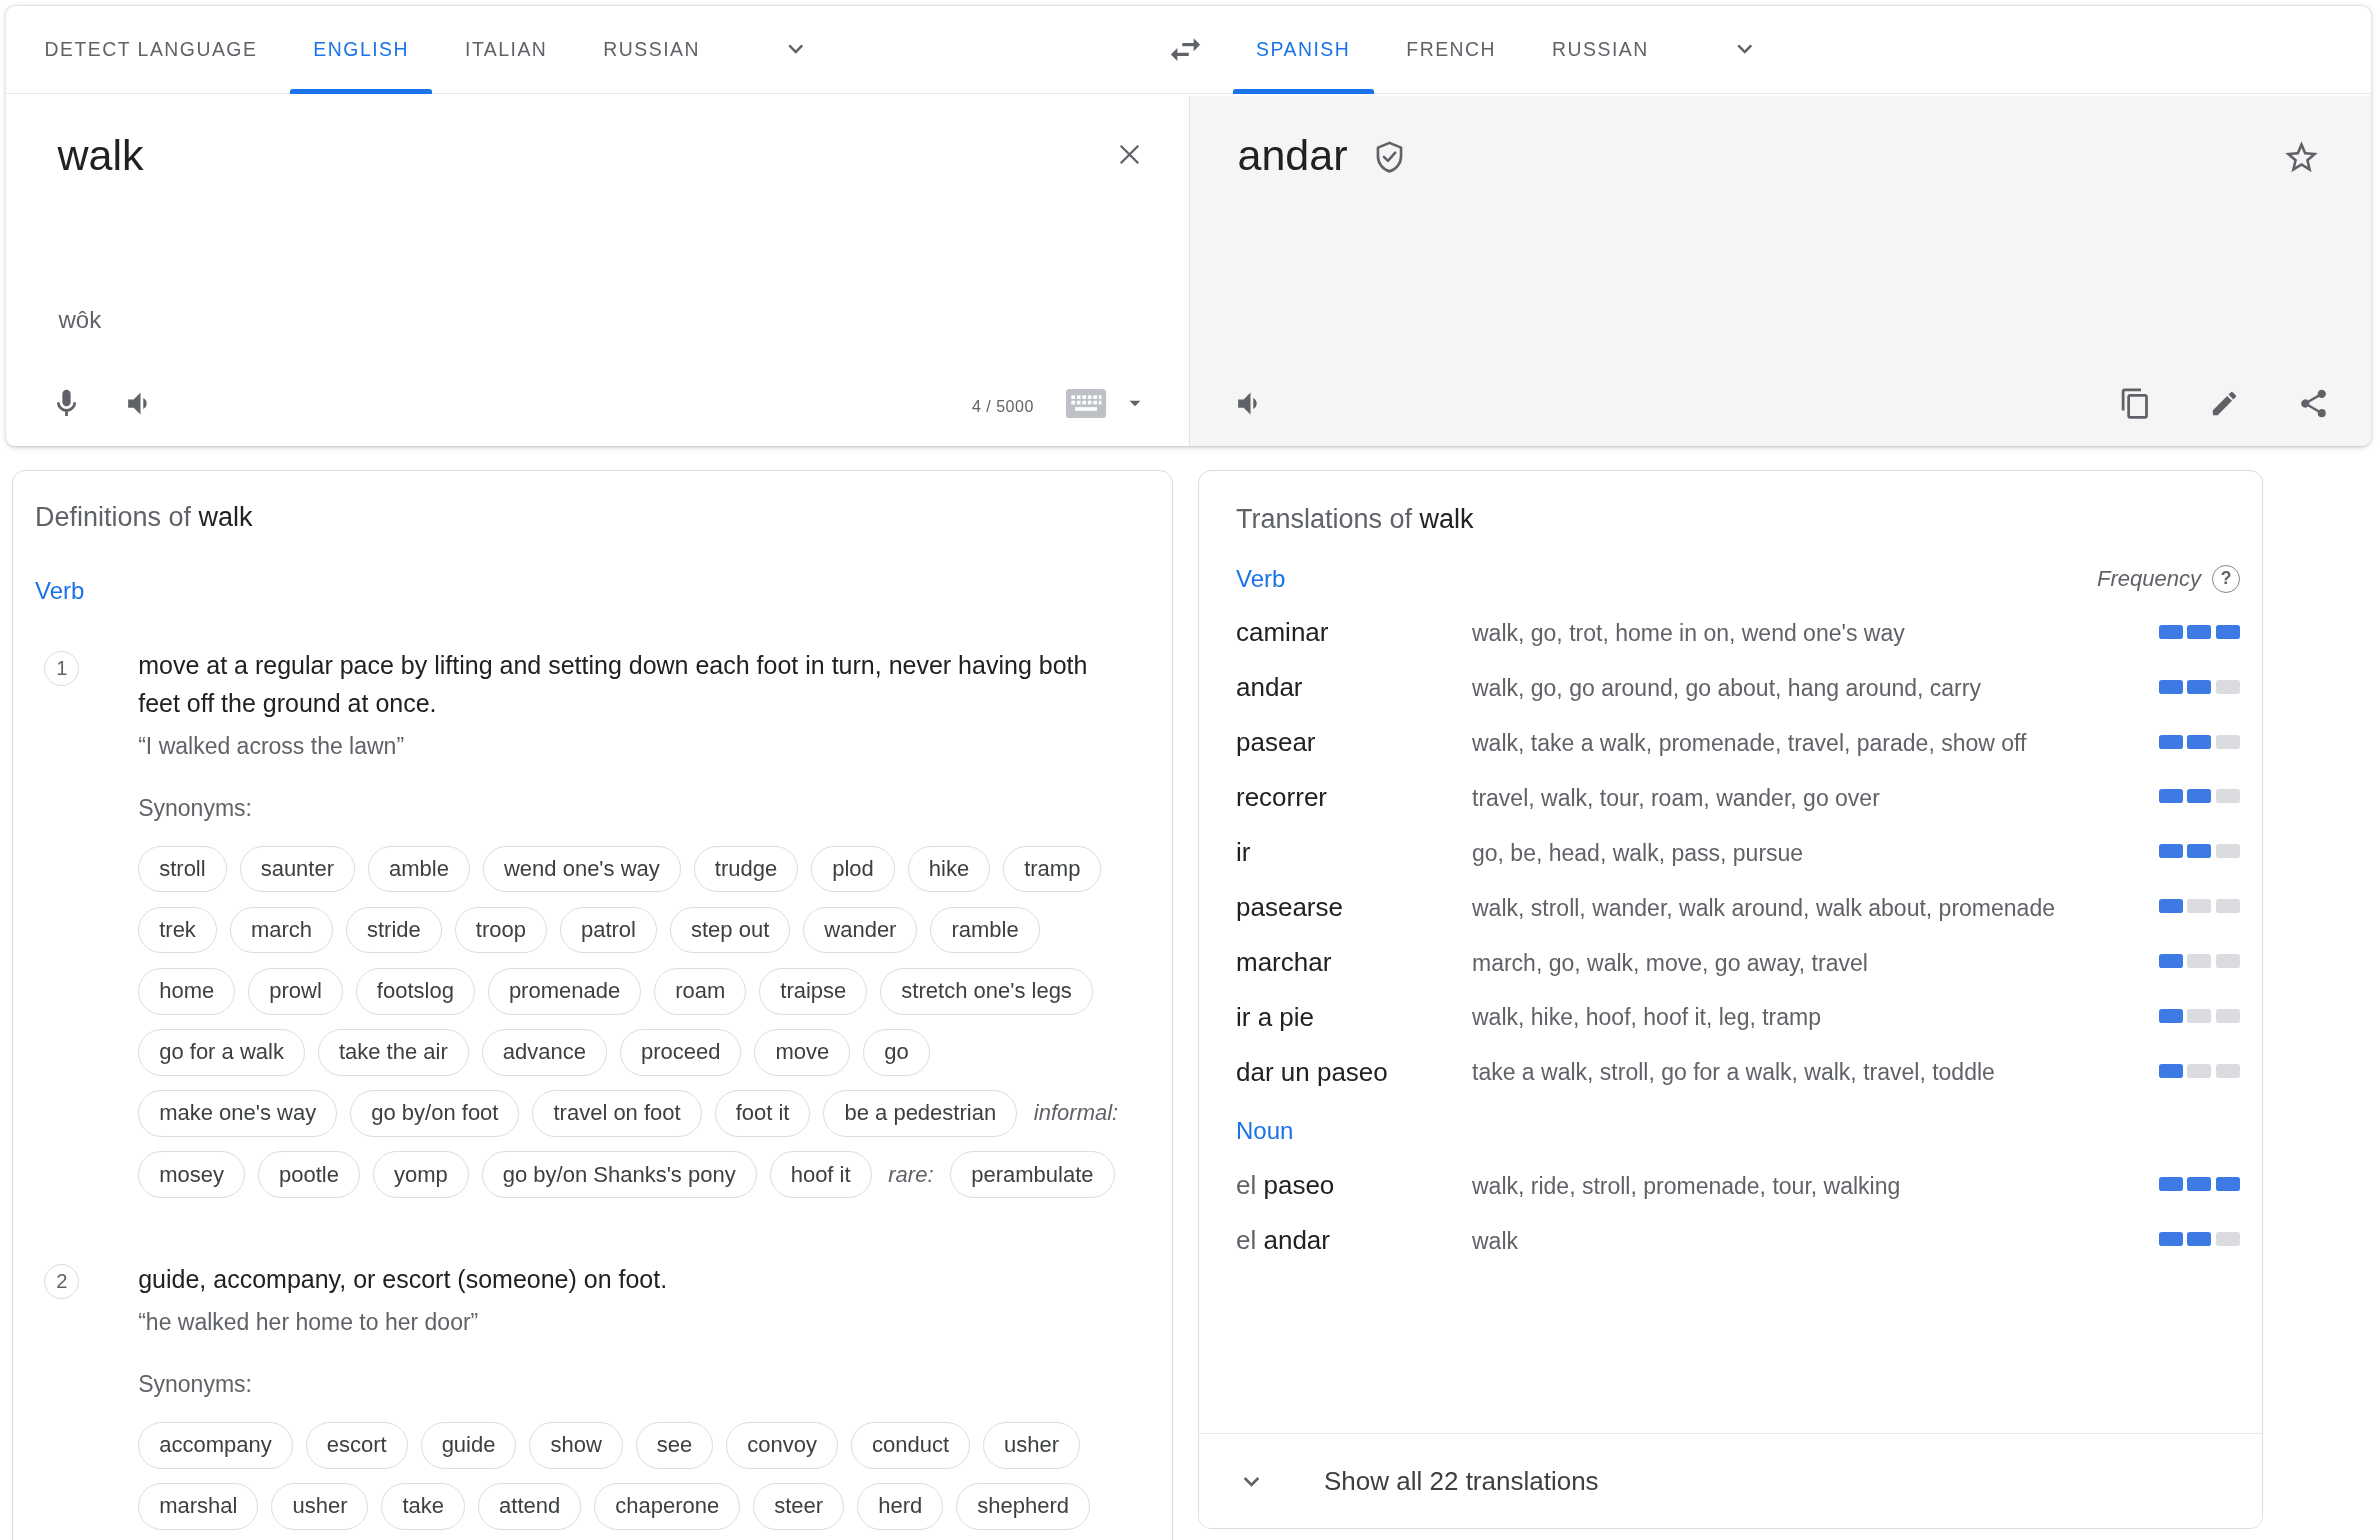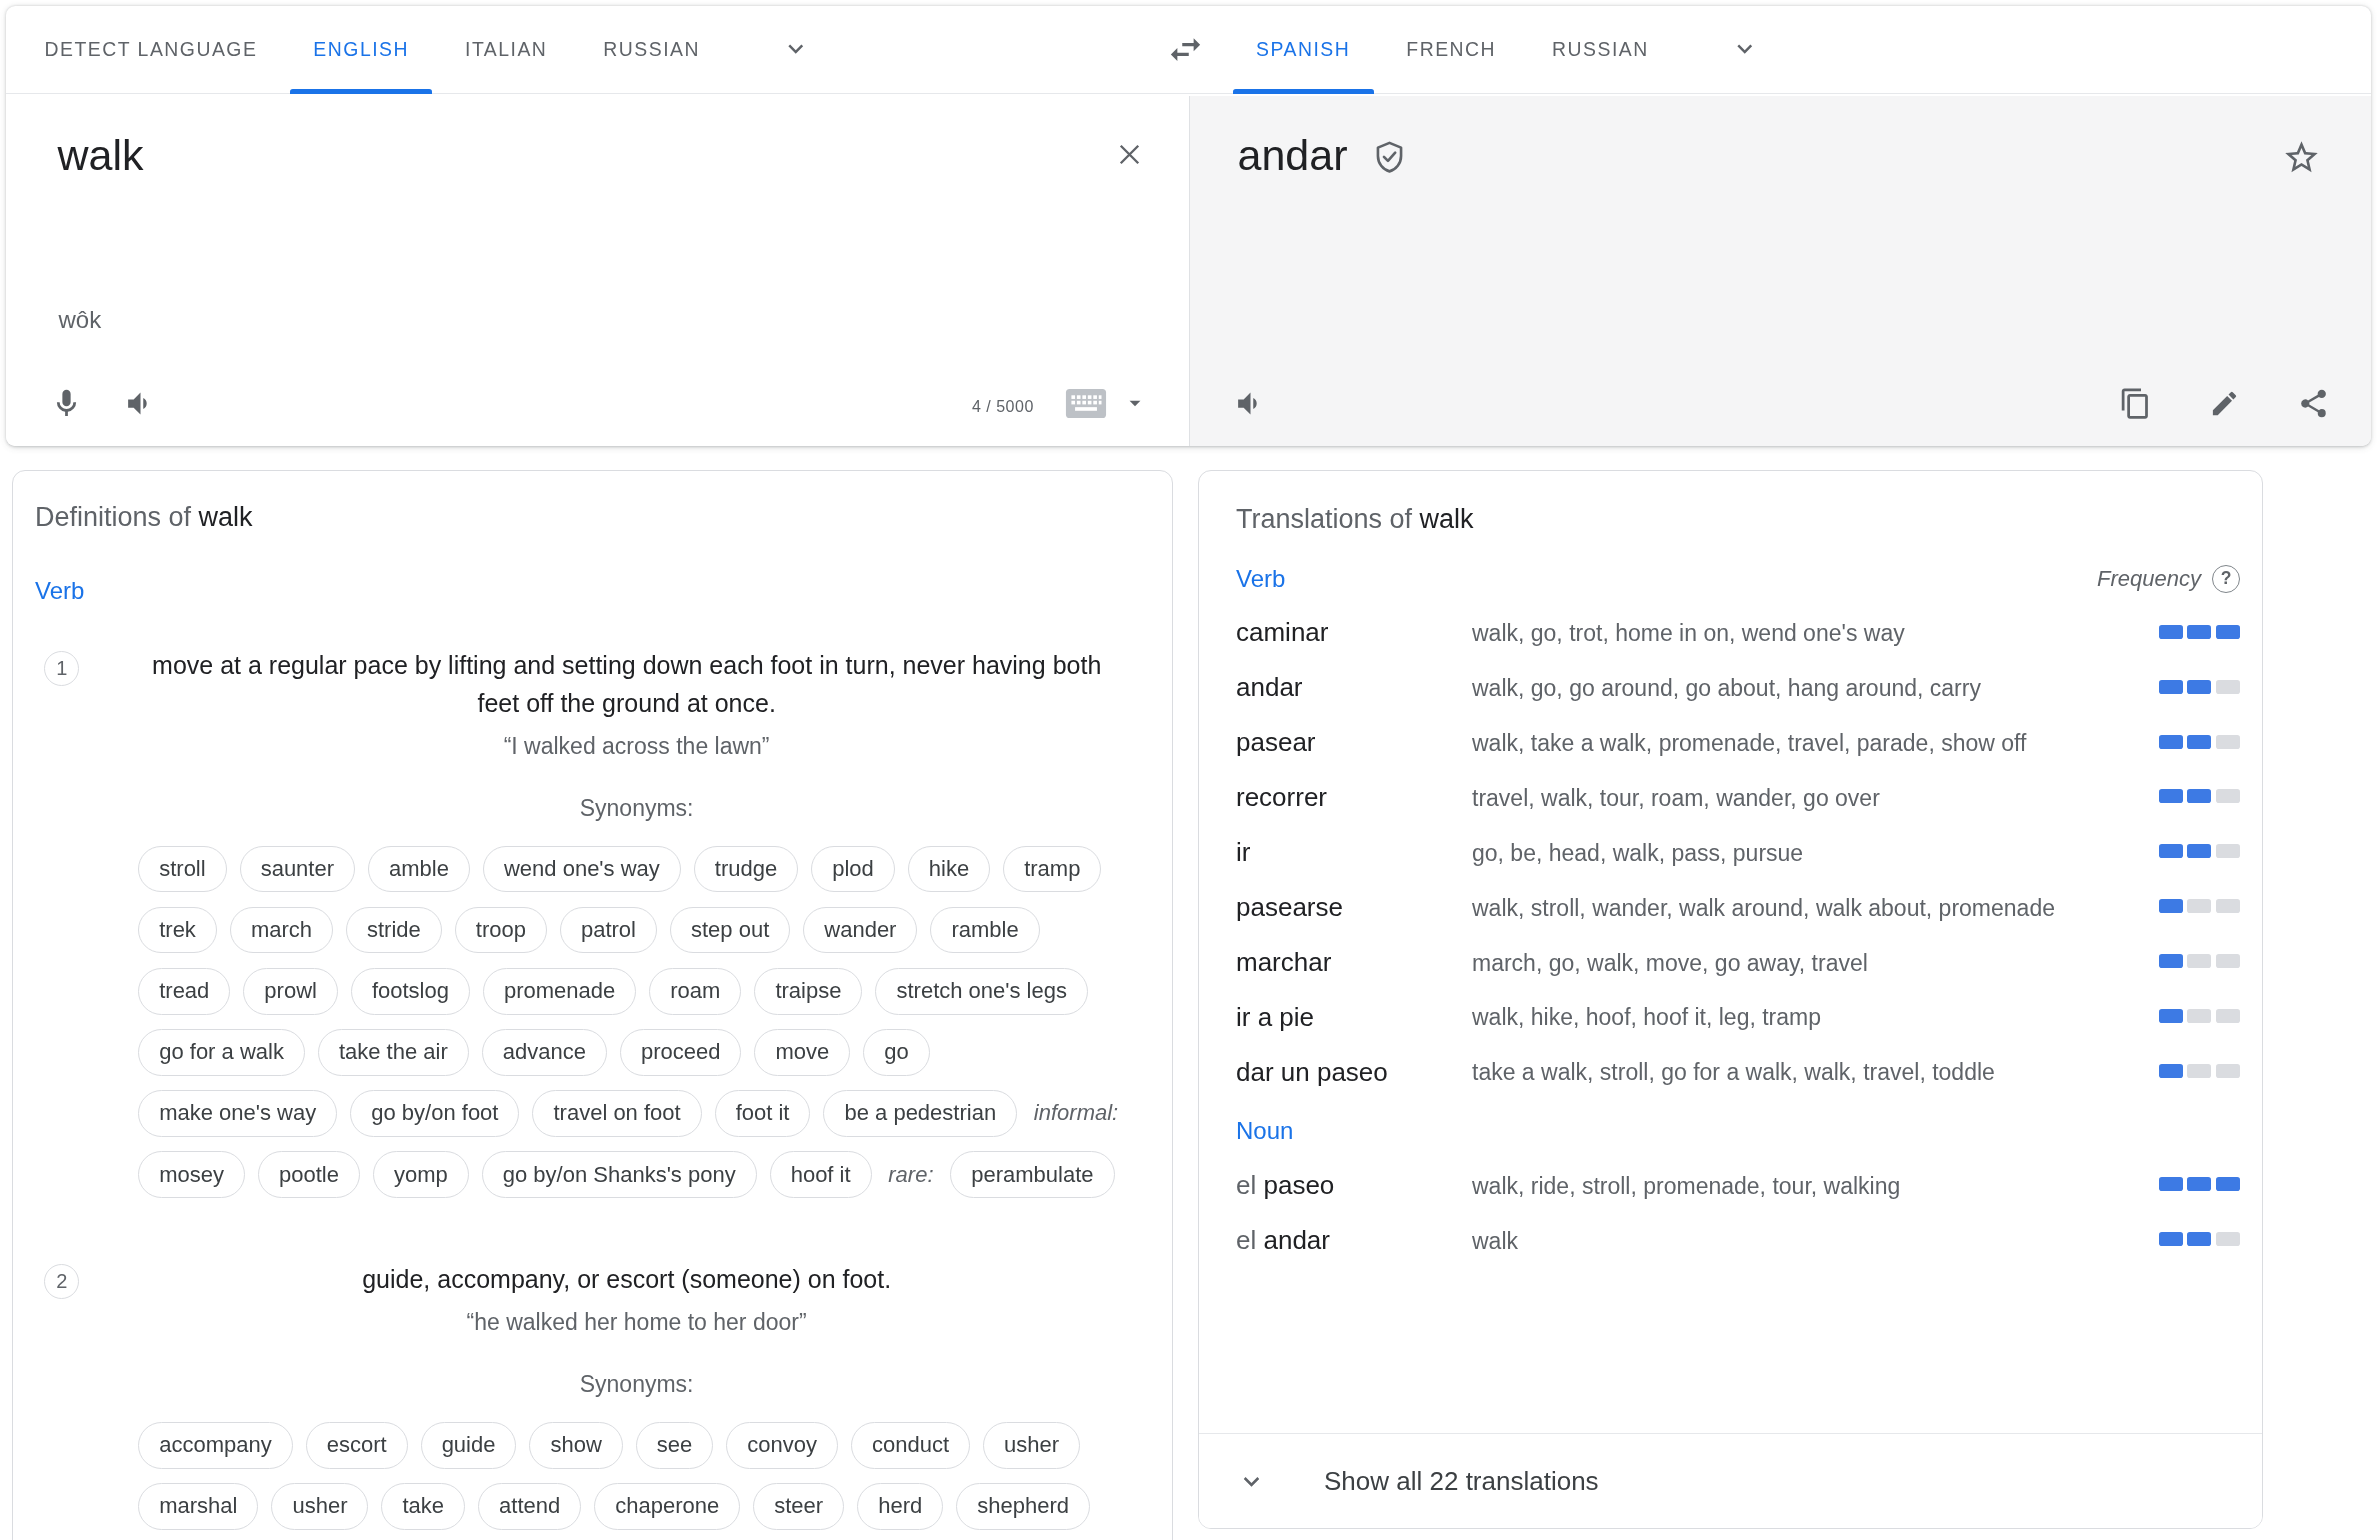--- a/index.html
+++ b/index.html
@@ -46,21 +46,21 @@
   .card-title{font-size:27px;color:#5f6368;}
   .card-title .word{color:#202124;}
   .pos-label{color:#1a73e8;font-size:24px;font-weight:500;}
 
   
   .defs-card .pos-label{margin-top:44px;}
   .entry{display:flex;margin-top:42px;padding-left:9.2px;}
   .entry + .entry{margin-top:63px;}
   .num-circle{flex:none;width:35px;height:35px;border:1.8px solid #dadce0;border-radius:50%;color:#5f6368;
     font-size:20px;display:flex;align-items:center;justify-content:center;margin-top:3.7px;}
-  .entry-body{margin-left:59px;flex:1;text-align:center;}
+  .entry-body{margin-left:59px;flex:1;}
   .def-text{font-size:25px;color:#202124;line-height:1.5;max-width:977px;}
   .def-example{font-size:23px;color:#5f6368;margin-top:11px;}
   .syn-label{font-size:23px;color:#5f6368;margin-top:35px;}
   .chips{display:flex;flex-wrap:wrap;gap:14.7px 13px;margin-top:24px;align-items:center;}
   .chip{border:0.9px solid #dadce0;border-radius:25px;padding:9.2px 20px;font-size:22px;color:#3c4043;white-space:nowrap;}
   .lbl{font-style:italic;color:#5f6368;font-size:22px;padding:0 3.7px;border:none;}
 
   
   .trans-inner{padding:33px 22px 0 37px;}
   .t-title{padding-right:14.7px;}
@@ -280,21 +280,21 @@
               <span class="chip">troop</span>
 
               <span class="chip">patrol</span>
 
               <span class="chip">step out</span>
 
               <span class="chip">wander</span>
 
               <span class="chip">ramble</span>
 
-              <span class="chip">tread</span>
+              <span class="chip">home</span>
 
               <span class="chip">prowl</span>
 
               <span class="chip">footslog</span>
 
               <span class="chip">promenade</span>
 
               <span class="chip">roam</span>
 
               <span class="chip">traipse</span>

